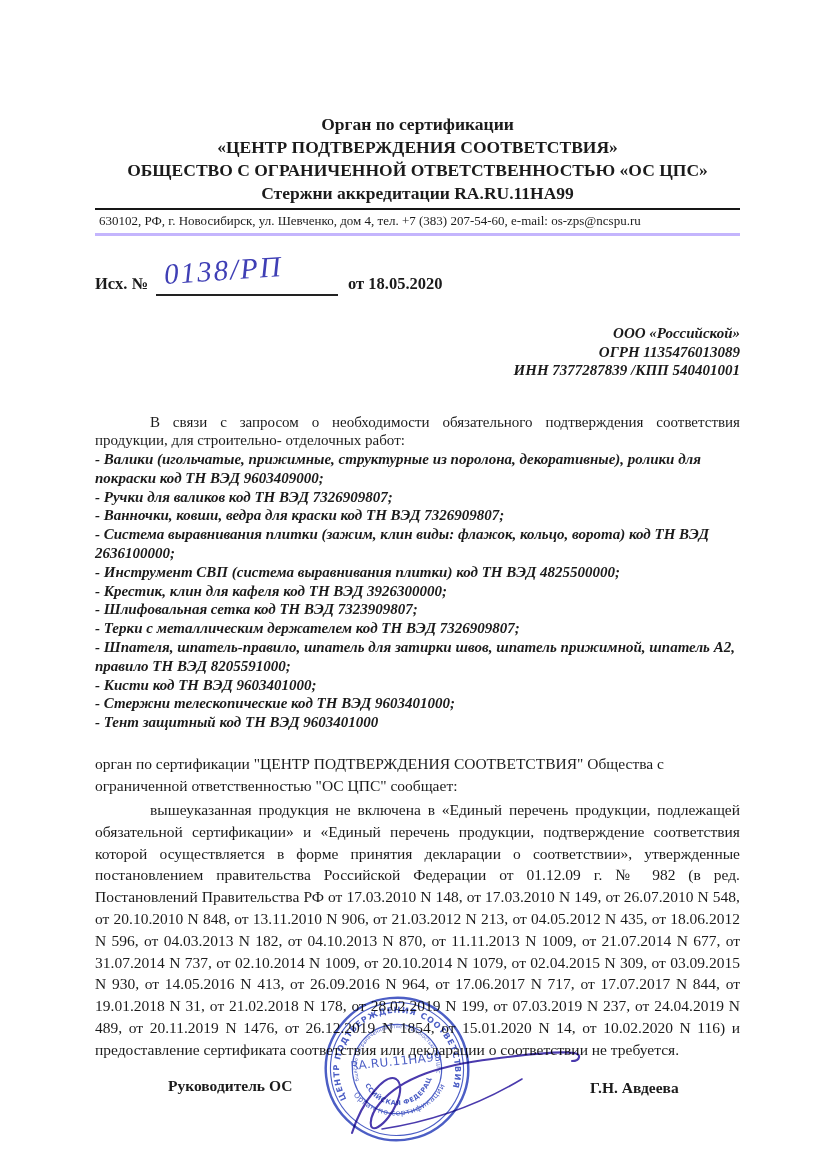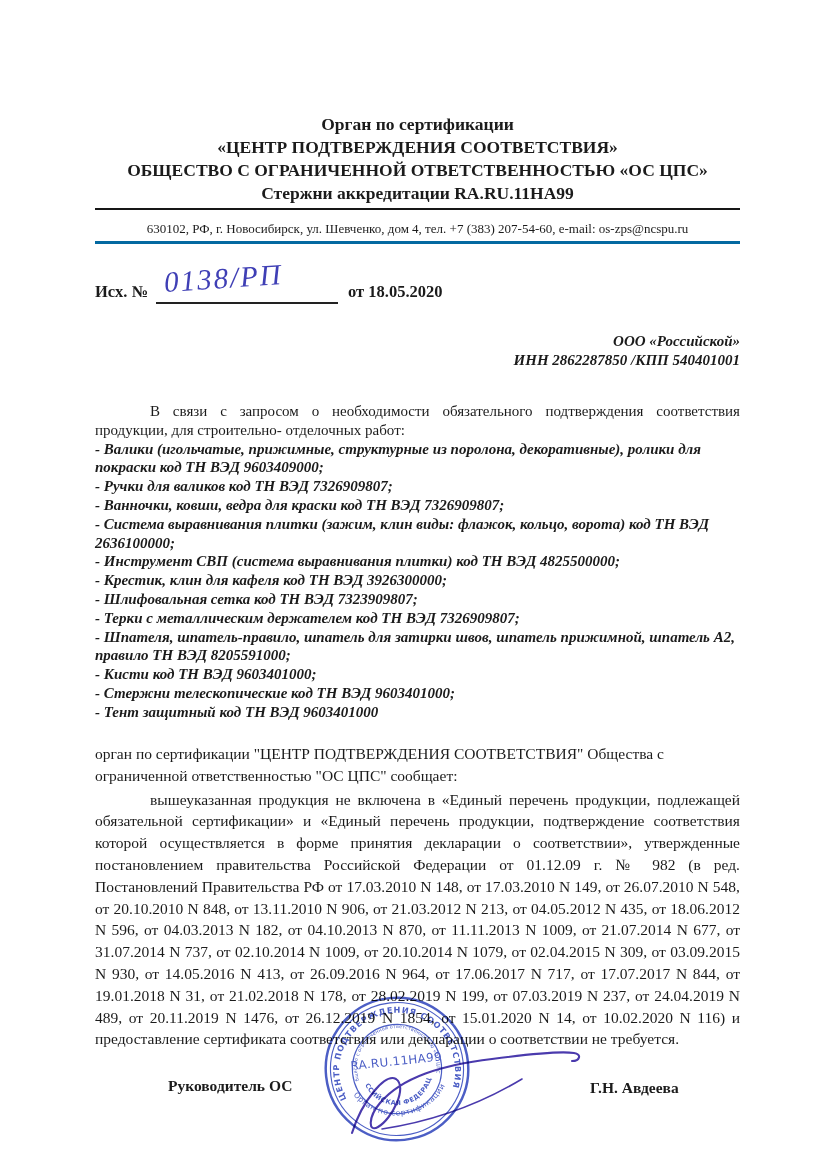--- a/index.html
+++ b/index.html
@@ -17,23 +17,22 @@
     padding:102px 87px 0 95px;
     font-family:"Liberation Serif", serif;
     color:var(--ink);
     overflow:hidden;
     margin-top:11px;
   }
   .org-header{text-align:center;font-weight:bold;font-size:17.5px;line-height:23px;}
   .address-bar{
     margin-top:3px;
     border-top:2px solid #161616;
-    border-bottom:3px solid #0369a1;
-    padding:11px 4px 4px 4px;
-    text-align:center;
+    border-bottom:3px solid #c4b5fd;
+    padding:3px 4px 4px 4px;
     font-size:13px;line-height:16px;
   }
   .ref-row{
     margin-top:26px;
     display:flex;align-items:flex-end;
     font-weight:bold;font-size:16.5px;
     height:34px;
   }
   .ref-label{padding-bottom:2px;}
   .ref-line{
@@ -109,21 +108,22 @@
   <div class="ref-row">
     <span class="ref-label">Исх. №</span>
     <span class="ref-line">
       <span class="ref-hand">0138/РП</span>
     </span>
     <span class="ref-date">от 18.05.2020</span>
   </div>
 
   <div class="recipient">
     <div>ООО «Российской»</div>
-    <div>ИНН 2862287850 /КПП 540401001</div>
+    <div>ОГРН 1135476013089</div>
+    <div>ИНН 7377287839 /КПП 540401001</div>
   </div>
 
   <div class="intro">В связи с запросом о необходимости обязательного подтверждения соответствия продукции, для строительно- отделочных работ:</div>
 
   <div class="items">
     <div class="item">- Валики (игольчатые, прижимные, структурные из поролона, декоративные), ролики для покраски код ТН ВЭД 9603409000;</div>
     <div class="item">- Ручки для валиков код ТН ВЭД 7326909807;</div>
     <div class="item">- Ванночки, ковши, ведра для краски код ТН ВЭД 7326909807;</div>
     <div class="item">- Система выравнивания плитки (зажим, клин виды: флажок, кольцо, ворота) код ТН ВЭД 2636100000;</div>
     <div class="item">- Инструмент СВП (система выравнивания плитки) код ТН ВЭД 4825500000;</div>

